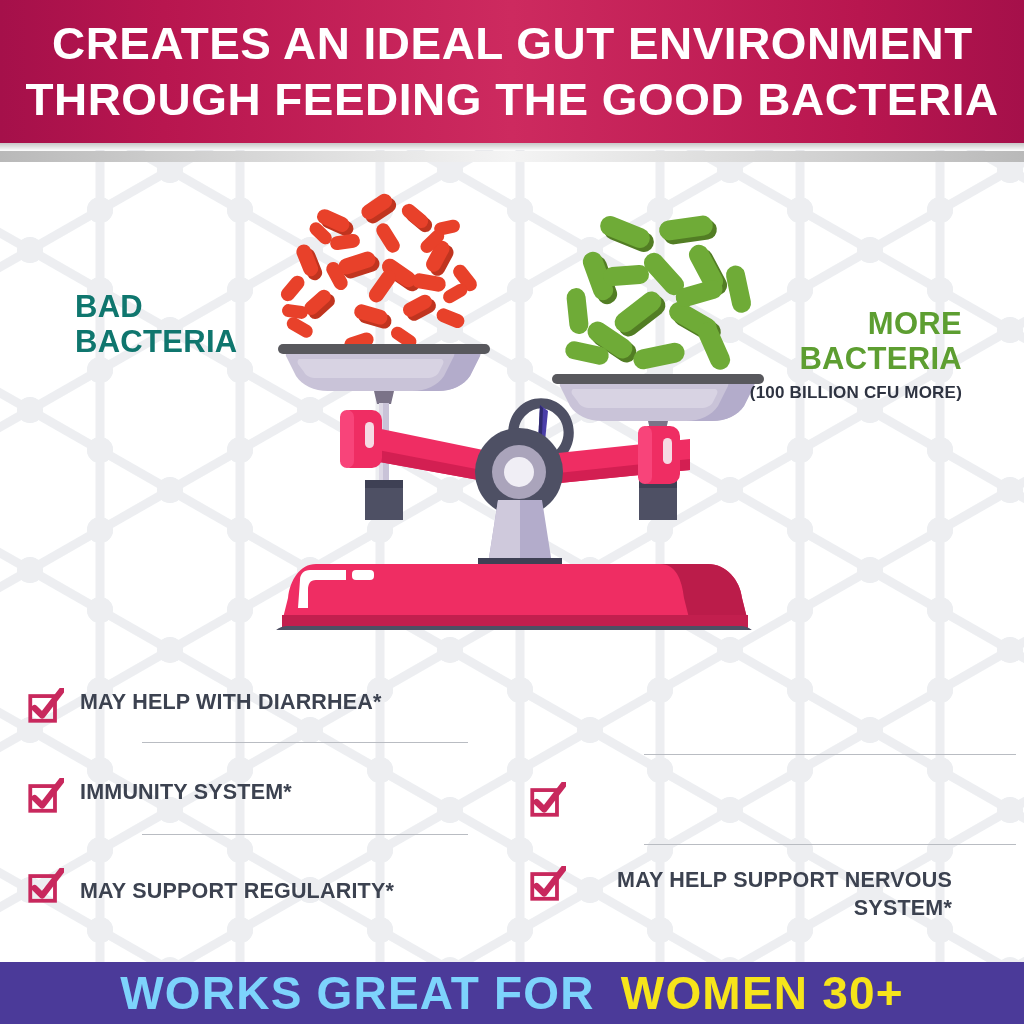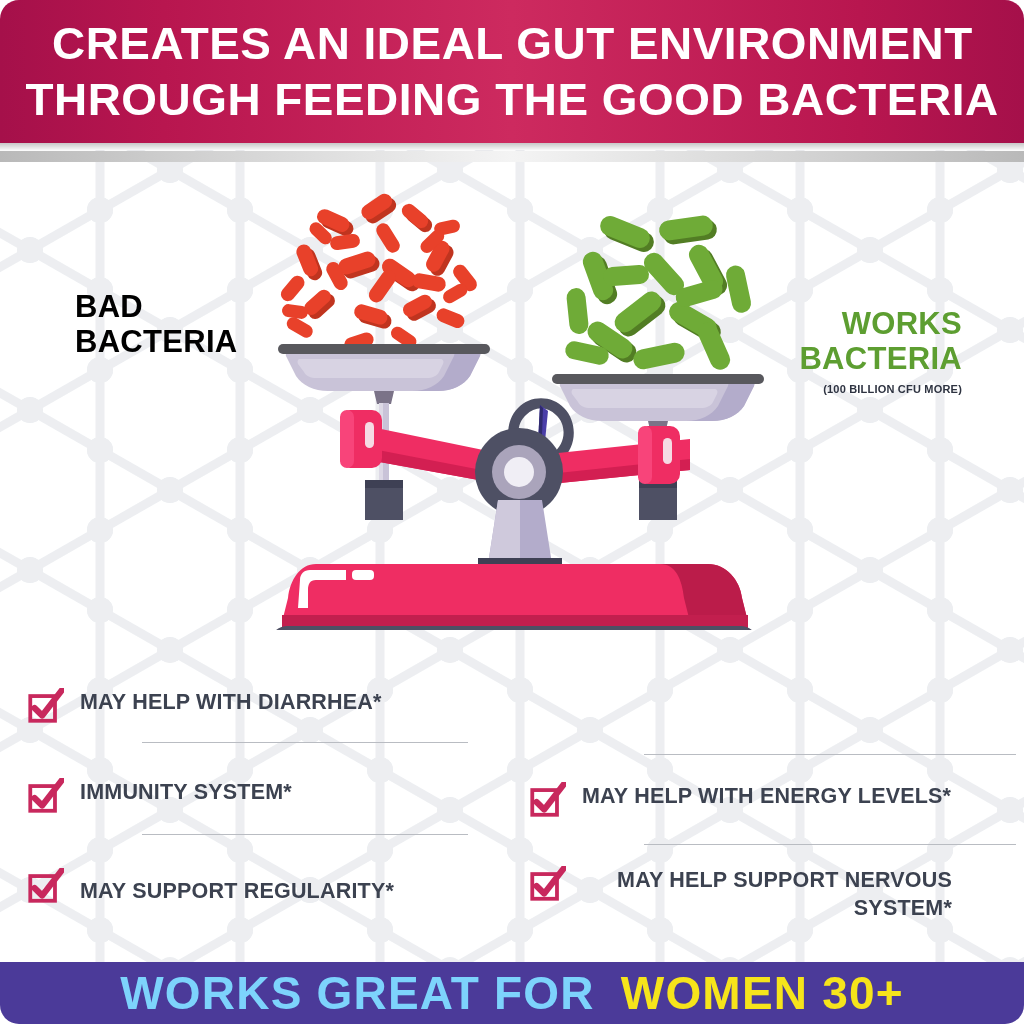--- a/index.html
+++ b/index.html
@@ -5,21 +5,21 @@
   * { margin:0; padding:0; box-sizing:border-box; }
   html,body { width:1024px; height:1024px; }
   body {
     font-family:"Liberation Sans", sans-serif;
     background:#ffffff;
     overflow:hidden;
     position:relative;
   }
 
   
-  .page { position:relative; width:1024px; height:1024px; background:#ffffff; overflow:hidden;border-radius:19px; }
+  .page { position:relative; width:1024px; height:1024px; background:#ffffff; overflow:hidden; }
 
   
   .hex-bg { position:absolute; left:0; top:150px; width:1024px; height:812px; z-index:0; pointer-events:none; }
 
   
   .header {
     position:absolute; left:0; top:0; width:1024px; height:143px; z-index:5;
     background:linear-gradient(90deg,#a5104a 0%, #b8164f 16%, #cd2a5f 50%, #b8164f 84%, #a5104a 100%);
     display:flex; flex-direction:column; align-items:center; justify-content:center;
   }
@@ -36,31 +36,31 @@
     background:linear-gradient(180deg, rgba(0,0,0,0.22) 0%, rgba(0,0,0,0.0) 100%);
   }
   .header-band {
     position:absolute; left:0; top:151px; width:1024px; height:11px; z-index:4;
     background:linear-gradient(90deg,#b9b9b9 0%, #cfcfcf 18%, #f4f4f4 50%, #cfcfcf 82%, #b9b9b9 100%);
   }
 
   
   .label-bad {
     position:absolute; left:75px; top:289px; z-index:6;
-    color:#000000; font-weight:bold; font-size:31px; line-height:1.13;
+    color:#0f766e; font-weight:bold; font-size:31px; line-height:1.13;
     letter-spacing:0.3px;
   }
   .label-good {
     position:absolute; right:62px; top:306px; z-index:6; text-align:right;
   }
   .label-good .big {
     color:#5d9e31; font-weight:bold; font-size:31px; line-height:1.13; letter-spacing:0.3px;
   }
   .label-good .sub {
-    color:#2e3341; font-weight:bold; font-size:11px; margin-top:7px; letter-spacing:0.2px;
+    color:#2e3341; font-weight:bold; font-size:17px; margin-top:7px; letter-spacing:0.2px;
   }
 
   
   .scale-wrap { position:absolute; left:0; top:160px; width:1024px; height:470px; z-index:3; }
 
   
   .benefits {
     position:absolute; left:0; top:666px; width:1024px; height:280px; z-index:6;
     display:flex;
   }
@@ -357,21 +357,21 @@
       <rect x="710" y="478" width="44" height="24" fill="#4e5064"></rect>
     </g>
   </svg>
 
   <div class="label-bad">
     <div>BAD</div>
     <div>BACTERIA</div>
   </div>
 
   <div class="label-good">
-    <div class="big">WORKS</div>
+    <div class="big">MORE</div>
     <div class="big">BACTERIA</div>
     <div class="sub">(100 BILLION CFU MORE)</div>
   </div>
 
   <div class="benefits">
 
     <div class="bcol left">
 
       <div class="brow" style="top:20px;">
         <div class="cb">
@@ -413,21 +413,20 @@
 
       <div class="bsep" style="top:88px; left:74px; right:8px;"></div>
 
       <div class="brow" style="top:114px;">
         <div class="cb">
           <svg viewBox="0 0 40 40" width="38" height="38">
             <rect x="4.5" y="8.5" width="26" height="26" fill="none" stroke="#c8285d" stroke-width="4"></rect>
             <path d="M9,21 L17,29 L38,2" fill="none" stroke="#c8285d" stroke-width="6.5" stroke-linecap="round" stroke-linejoin="round"></path>
           </svg>
         </div>
-        <div class="btxt">MAY HELP WITH ENERGY LEVELS*</div>
       </div>
 
       <div class="bsep" style="top:178px; left:74px; right:8px;"></div>
 
       <div class="brow" style="top:198px;text-align:right;">
         <div class="cb">
           <svg viewBox="0 0 40 40" width="38" height="38">
             <rect x="4.5" y="8.5" width="26" height="26" fill="none" stroke="#c8285d" stroke-width="4"></rect>
             <path d="M9,21 L17,29 L38,2" fill="none" stroke="#c8285d" stroke-width="6.5" stroke-linecap="round" stroke-linejoin="round"></path>
           </svg>

